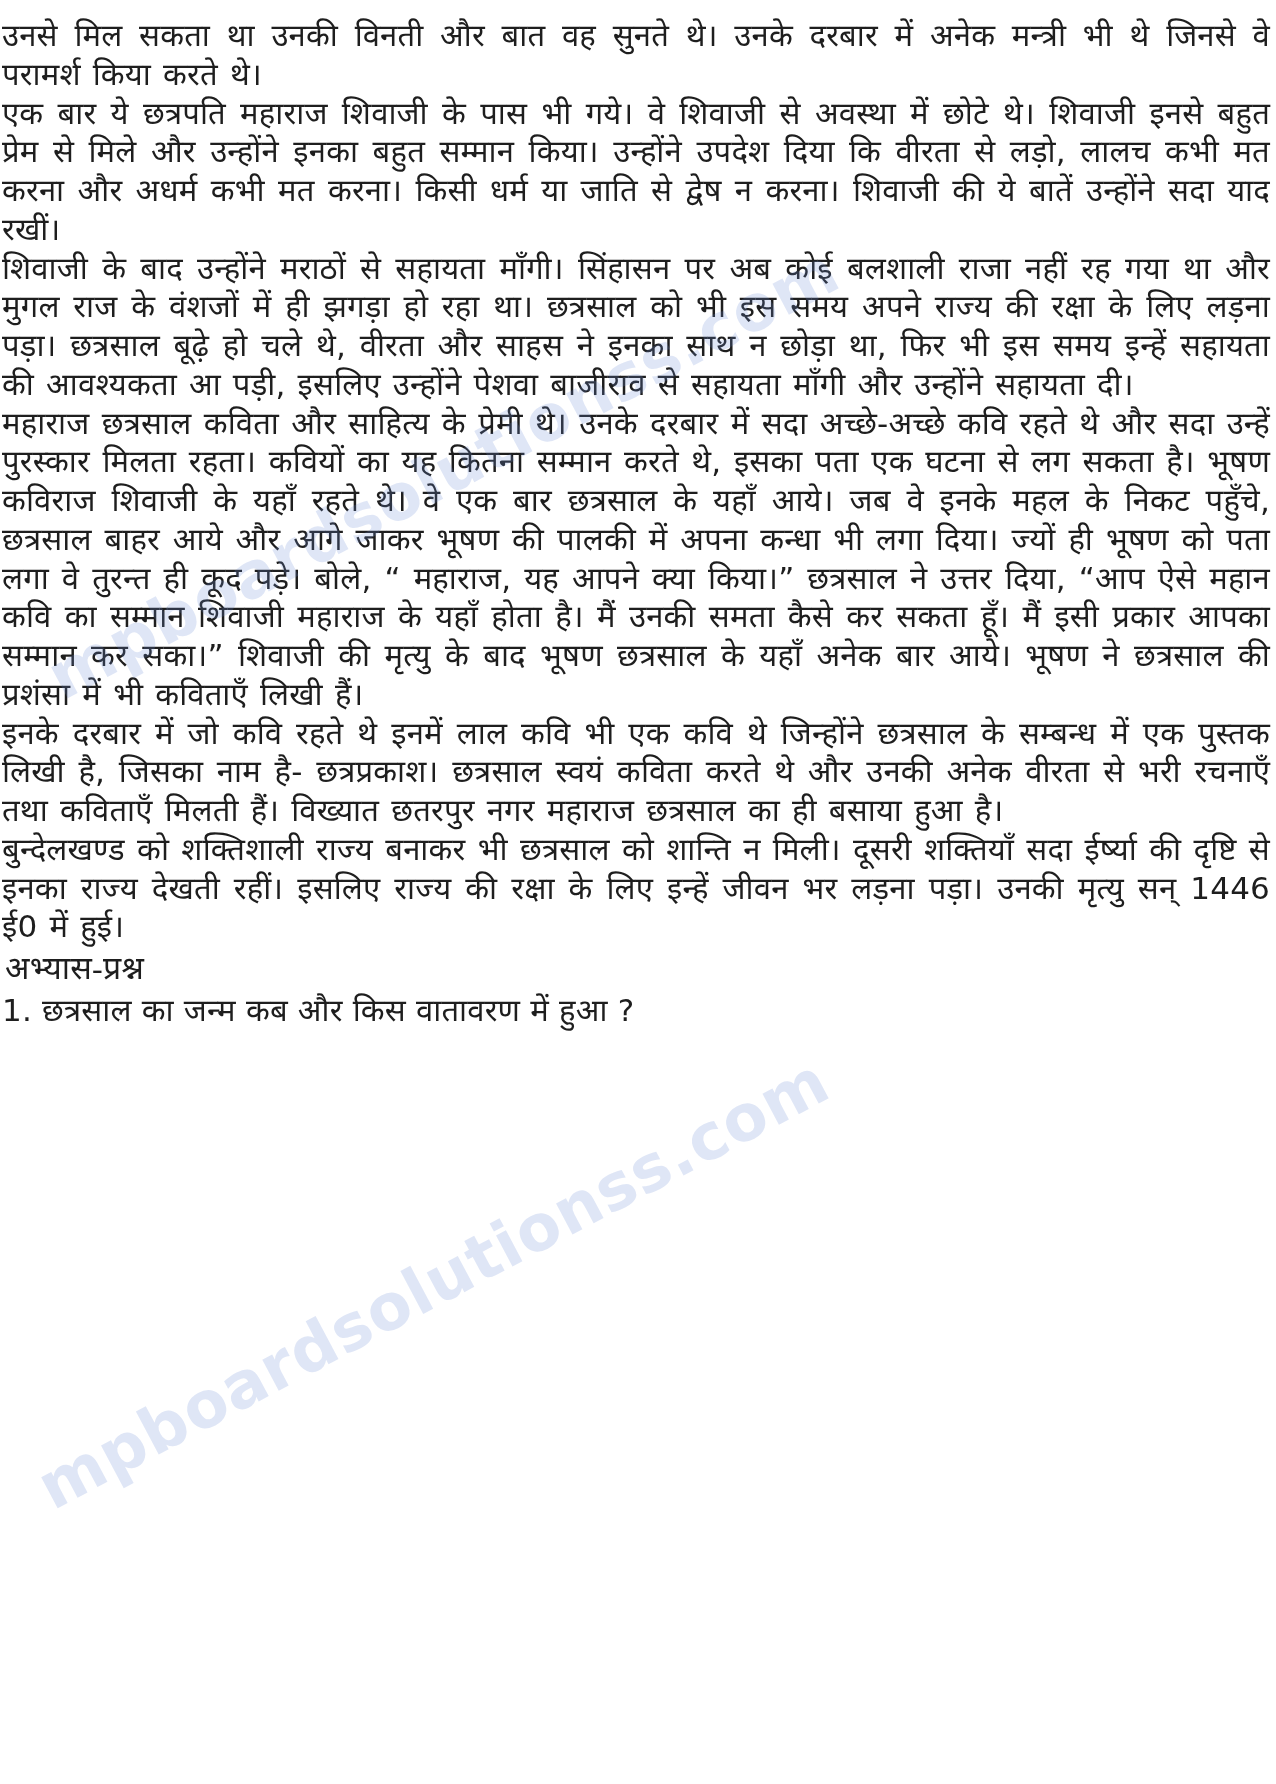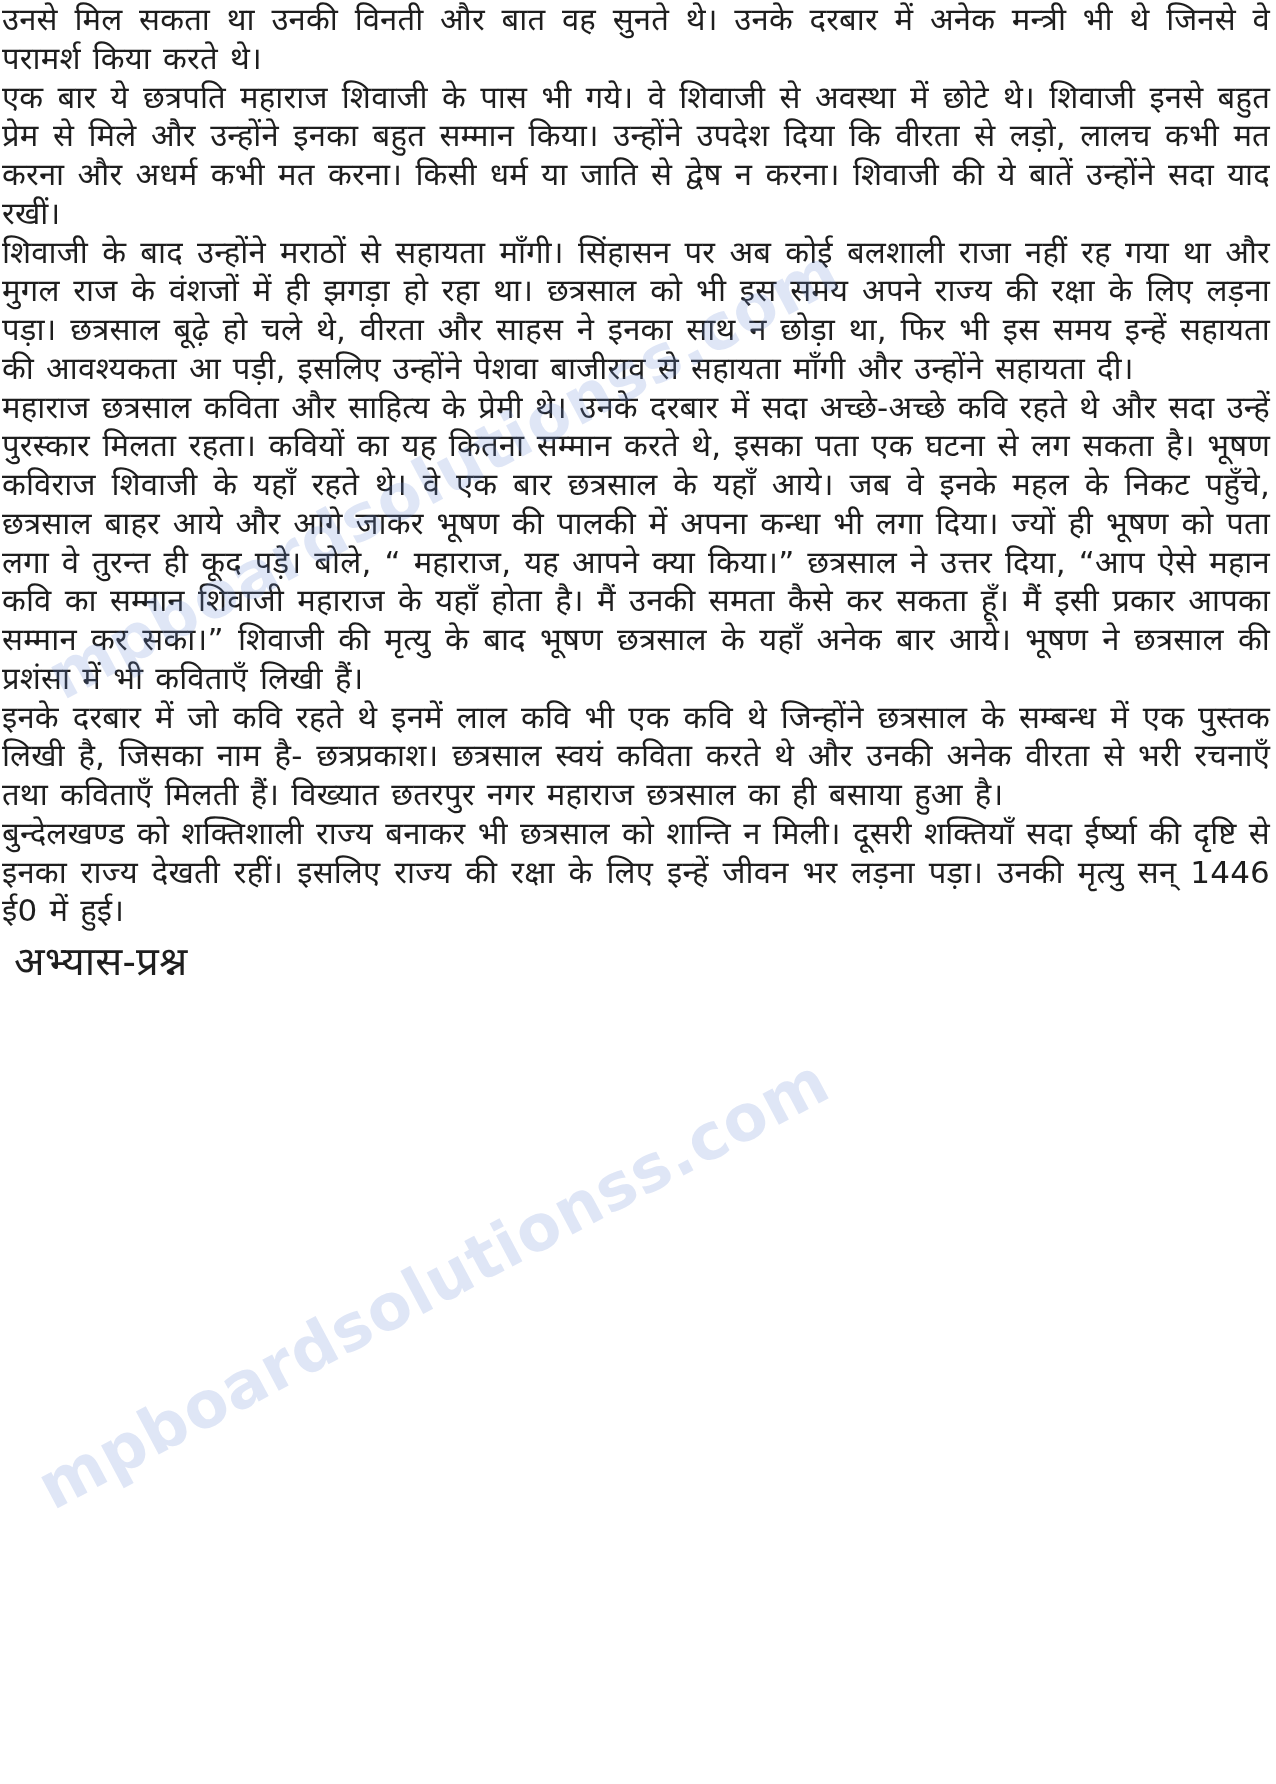--- a/index.html
+++ b/index.html
@@ -9,39 +9,39 @@
     }
     body {
       width: 1276px;
       height: 1784px;
       overflow: hidden;
       position: relative;
     }
     .page {
       position: absolute;
       left: 0;
-      top: 0;
+      top: 16px;
       width: 1268px;
       padding: 0 4px 0 2px;
       color: #1e1e1e;
       font-family: "DejaVu Sans", "Liberation Sans", sans-serif;
       font-size: 31px;
       line-height: 38.75px;
       letter-spacing: 0.2px;
     }
     .para {
       margin: 0;
       text-align: justify;
       text-align-last: left;
       word-spacing: 2px;
     }
     .heading {
-      margin: 12px;
-      font-family: Liberation Sans, sans-serif;
-      font-size: 40px;
+      margin: 3px;
+      font-family: Liberation Serif, serif;
+      font-size: 32px;
     }
     .question {
       margin: 0;
       font-family: "DejaVu Sans", "Liberation Sans", sans-serif;
       font-size: 31px;
     }
     .watermark {
       position: absolute;
       color: rgba(110, 140, 215, 0.22);
       font-family: "DejaVu Sans", "Liberation Sans", sans-serif;
@@ -62,17 +62,21 @@
 <div class="page">
   <p class="para">उनसे मिल सकता था उनकी विनती और बात वह सुनते थे। उनके दरबार में अनेक मन्त्री भी थे जिनसे वे परामर्श किया करते थे।</p>
   <p class="para">एक बार ये छत्रपति महाराज शिवाजी के पास भी गये। वे शिवाजी से अवस्था में छोटे थे। शिवाजी इनसे बहुत प्रेम से मिले और उन्होंने इनका बहुत सम्मान किया। उन्होंने उपदेश दिया कि वीरता से लड़ो, लालच कभी मत करना और अधर्म कभी मत करना। किसी धर्म या जाति से द्वेष न करना। शिवाजी की ये बातें उन्होंने सदा याद रखीं।</p>
   <p class="para">शिवाजी के बाद उन्होंने मराठों से सहायता माँगी। सिंहासन पर अब कोई बलशाली राजा नहीं रह गया था और मुगल राज के वंशजों में ही झगड़ा हो रहा था। छत्रसाल को भी इस समय अपने राज्य की रक्षा के लिए लड़ना पड़ा। छत्रसाल बूढ़े हो चले थे, वीरता और साहस ने इनका साथ न छोड़ा था, फिर भी इस समय इन्हें सहायता की आवश्यकता आ पड़ी, इसलिए उन्होंने पेशवा बाजीराव से सहायता माँगी और उन्होंने सहायता दी।</p>
   <p class="para">महाराज छत्रसाल कविता और साहित्य के प्रेमी थे। उनके दरबार में सदा अच्छे-अच्छे कवि रहते थे और सदा उन्हें पुरस्कार मिलता रहता। कवियों का यह कितना सम्मान करते थे, इसका पता एक घटना से लग सकता है। भूषण कविराज शिवाजी के यहाँ रहते थे। वे एक बार छत्रसाल के यहाँ आये। जब वे इनके महल के निकट पहुँचे, छत्रसाल बाहर आये और आगे जाकर भूषण की पालकी में अपना कन्धा भी लगा दिया। ज्यों ही भूषण को पता लगा वे तुरन्त ही कूद पड़े। बोले, “ महाराज, यह आपने क्या किया।” छत्रसाल ने उत्तर दिया, “आप ऐसे महान कवि का सम्मान शिवाजी महाराज के यहाँ होता है। मैं उनकी समता कैसे कर सकता हूँ। मैं इसी प्रकार आपका सम्मान कर सका।” शिवाजी की मृत्यु के बाद भूषण छत्रसाल के यहाँ अनेक बार आये। भूषण ने छत्रसाल की प्रशंसा में भी कविताएँ लिखी हैं।</p>
   <p class="para">इनके दरबार में जो कवि रहते थे इनमें लाल कवि भी एक कवि थे जिन्होंने छत्रसाल के सम्बन्ध में एक पुस्तक लिखी है, जिसका नाम है- छत्रप्रकाश। छत्रसाल स्वयं कविता करते थे और उनकी अनेक वीरता से भरी रचनाएँ तथा कविताएँ मिलती हैं। विख्यात छतरपुर नगर महाराज छत्रसाल का ही बसाया हुआ है।</p>
   <p class="para">बुन्देलखण्ड को शक्तिशाली राज्य बनाकर भी छत्रसाल को शान्ति न मिली। दूसरी शक्तियाँ सदा ईर्ष्या की दृष्टि से इनका राज्य देखती रहीं। इसलिए राज्य की रक्षा के लिए इन्हें जीवन भर लड़ना पड़ा। उनकी मृत्यु सन् 1446 ई0 में हुई।</p>
 
   <div>
     <p class="heading">अभ्यास-प्रश्न</p>
+    <p class="question">
+      <span>1.</span>
+      <span>छत्रसाल का जन्म कब और किस वातावरण में हुआ ?</span>
+    </p>
   </div>
 </div>
 
 <div class="watermark wm1">mpboardsolutionss.com</div>
 <div class="watermark wm2">mpboardsolutionss.com</div>
 
 </body></html>

